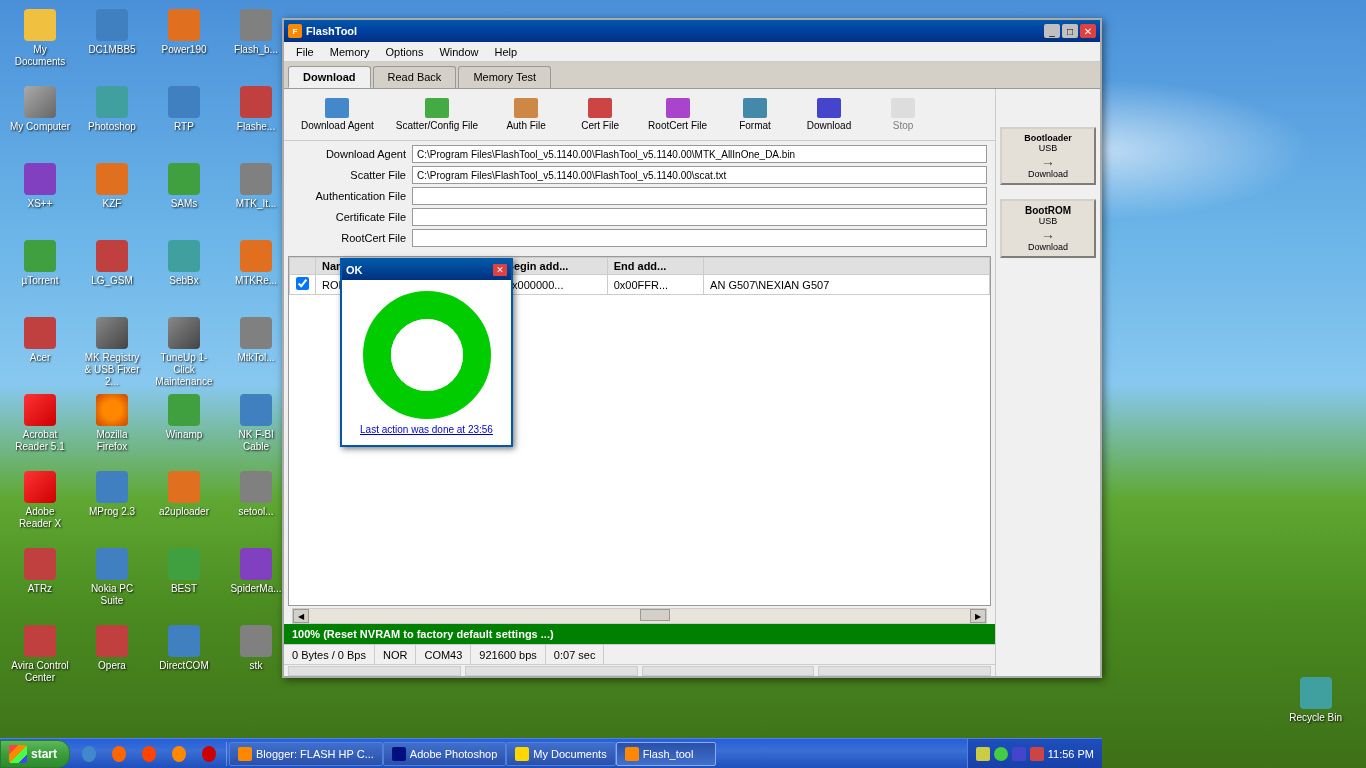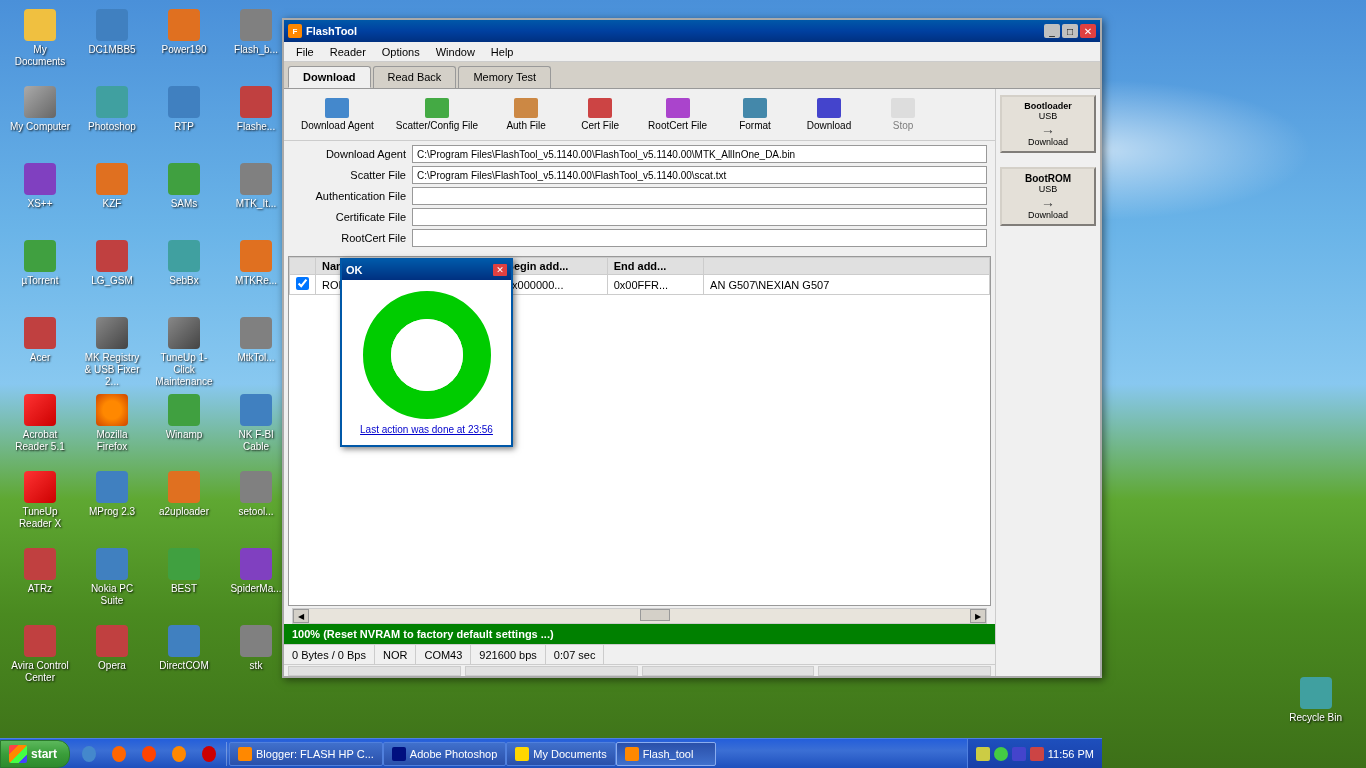--- a/index.html
+++ b/index.html
@@ -554,20 +554,21 @@
     .side-btn-group {
       border: 2px outset #d4d0c8;
       padding: 4px;
       background: #e4e0d8;
       text-align: center;
       font-size: 9px;
       cursor: pointer;
       display: flex;
       flex-direction: column;
       align-items: center;
+      margin-top: 32px;
     }
 
     .side-arrow {
       font-size: 14px;
       color: #444;
     }
 
     .table-wrapper {
       flex: 1;
       overflow: auto;
@@ -680,21 +681,21 @@
       <div class="icon-img icon-green"></div>
       <span class="icon-label">Winamp</span>
     </div>
     <div class="desktop-icon">
       <div class="icon-img icon-blue"></div>
       <span class="icon-label">NK F-Bl Cable</span>
     </div>
 
     <div class="desktop-icon">
       <div class="icon-img icon-pdf"></div>
-      <span class="icon-label">TuneUp Reader X</span>
+      <span class="icon-label">Adobe Reader X</span>
     </div>
     <div class="desktop-icon">
       <div class="icon-img icon-blue"></div>
       <span class="icon-label">MProg 2.3</span>
     </div>
     <div class="desktop-icon">
       <div class="icon-img icon-orange"></div>
       <span class="icon-label">a2uploader</span>
     </div>
     <div class="desktop-icon">
@@ -751,21 +752,21 @@
       </div>
       <div class="window-controls">
         <div class="win-ctrl win-minimize">_</div>
         <div class="win-ctrl win-maximize">□</div>
         <div class="win-ctrl win-close">✕</div>
       </div>
     </div>
 
     <div class="menubar">
       <div class="menu-item">File</div>
-      <div class="menu-item">Reader</div>
+      <div class="menu-item">Memory</div>
       <div class="menu-item">Options</div>
       <div class="menu-item">Window</div>
       <div class="menu-item">Help</div>
     </div>
 
     <div class="tabbar">
       <div class="tab active">Download</div>
       <div class="tab">Read Back</div>
       <div class="tab">Memory Test</div>
     </div>

